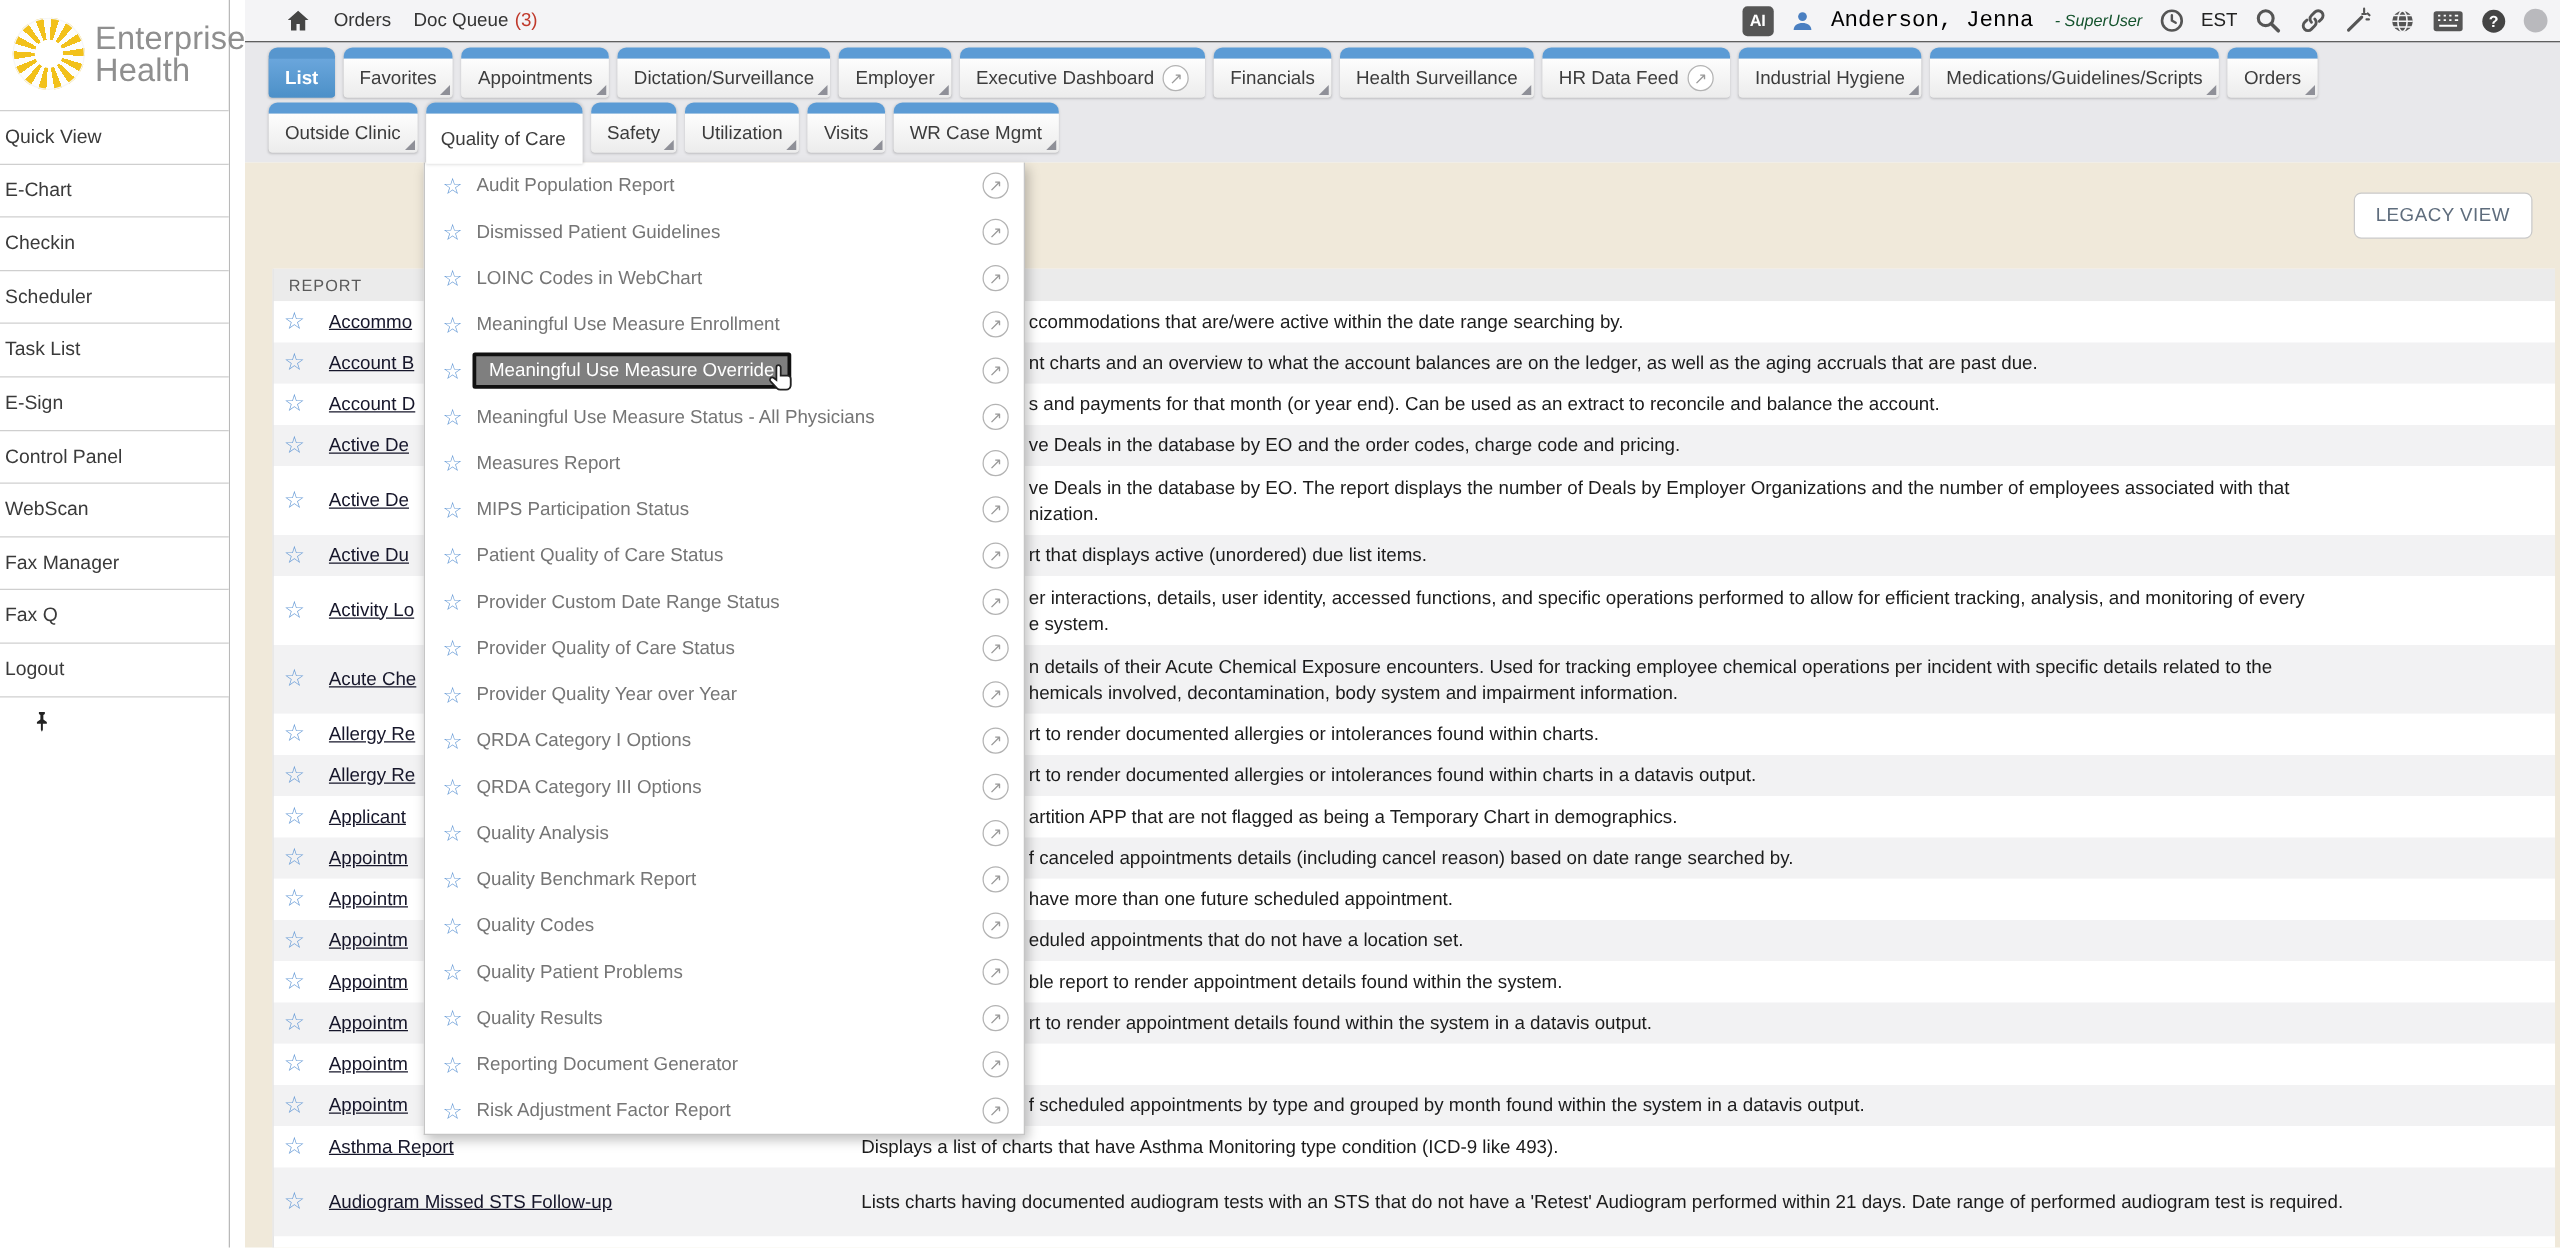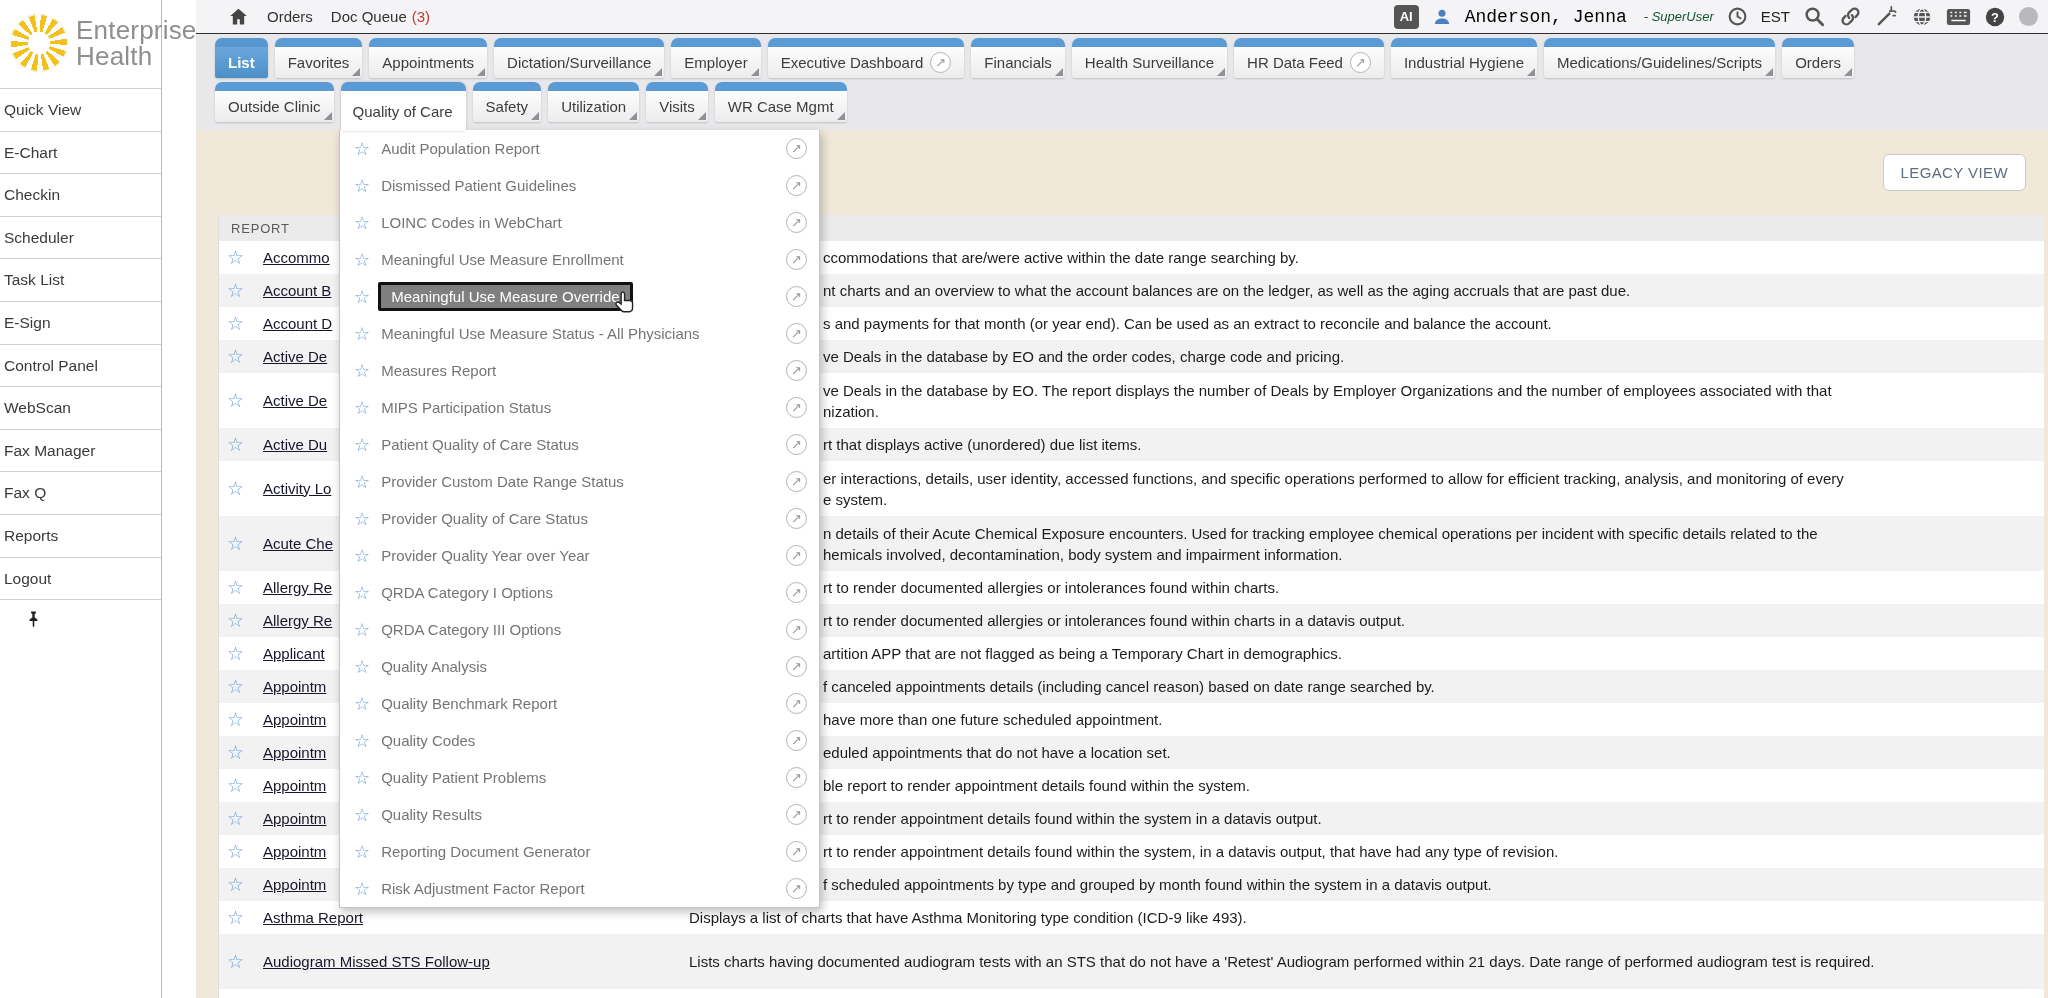--- a/index.html
+++ b/index.html
@@ -1,20 +1,20 @@
 <!DOCTYPE html>
 <html><head>
 <meta charset="utf-8">
 <style>
   * { margin:0; padding:0; box-sizing:border-box; }
   html,body { width:2048px; height:998px; overflow:hidden;
     font-family:"Liberation Sans","DejaVu Sans",sans-serif; background:#fff; }
 
   
-  .sidebar { position:absolute; top:0; left:0; bottom:0; width:162px; background:#fff;
+  .sidebar { position:absolute; top:0; left:0; bottom:0; width:184px; background:#fff;
     border-right:1px solid #b9b9b9; z-index:50; }
   .logo-block { display:flex; align-items:center; gap:8px; padding:14px 6px 16px 10px; }
   .flower { width:58px; height:58px; border-radius:50%; flex:0 0 auto;
     background:
       radial-gradient(circle at 50% 50%, #fff 0 11px, rgba(255,255,255,0) 11.5px),
       repeating-conic-gradient(from 4deg, #f2c11b 0deg 13deg, #fdfdfd 13deg 25.7deg);
     box-shadow:inset 0 0 0 1px #f6f6f6; }
   .logo-text { color:#8f8f8f; font-size:26px; line-height:26px; letter-spacing:.2px; }
   .side-item { height:42.6px; line-height:42.6px; padding-left:4px; font-size:15.5px;
     color:#3a3a3a; border-top:1px solid #cfcfcf; cursor:pointer; background:#fff; }
@@ -110,21 +110,20 @@
       <div class="side-item">Quick View</div>
       <div class="side-item">E-Chart</div>
       <div class="side-item">Checkin</div>
       <div class="side-item">Scheduler</div>
       <div class="side-item">Task List</div>
       <div class="side-item">E-Sign</div>
       <div class="side-item">Control Panel</div>
       <div class="side-item">WebScan</div>
       <div class="side-item">Fax Manager</div>
       <div class="side-item">Fax Q</div>
-      <div class="side-item">Reports</div>
       <div class="side-item">Logout</div>
     </div>
   <div class="pin-row">
     <svg class="ic" width="19" height="19" viewBox="0 0 24 24">
       <path fill="#222" d="M9 2h6v2l-1.5 1v4.5L17 12v2h-4v6l-1 2-1-2v-6H7v-2l3.5-2.5V5L9 4z"></path>
     </svg>
   </div>
 </div>
 
 <div class="topbar">
@@ -403,21 +402,20 @@
           <div class="desc-cell clip">ble report to render appointment details found within the system.</div>
         </div>
         <div class="trow shade">
           <div class="star-cell"><span class="star">☆</span></div>
           <div class="name-cell"><span class="rlink">Appointm</span></div>
           <div class="desc-cell clip">rt to render appointment details found within the system in a datavis output.</div>
         </div>
         <div class="trow">
           <div class="star-cell"><span class="star">☆</span></div>
           <div class="name-cell"><span class="rlink">Appointm</span></div>
-          <div class="desc-cell clip">rt to render appointment details found within the system, in a datavis output, that have had any type of revision.</div>
         </div>
         <div class="trow shade">
           <div class="star-cell"><span class="star">☆</span></div>
           <div class="name-cell"><span class="rlink">Appointm</span></div>
           <div class="desc-cell clip">f scheduled appointments by type and grouped by month found within the system in a datavis output.</div>
         </div>
         <div class="trow">
           <div class="star-cell"><span class="star">☆</span></div>
           <div class="name-cell"><span class="rlink">Asthma Report</span></div>
           <div class="desc-cell">Displays a list of charts that have Asthma Monitoring type condition (ICD-9 like 493).</div>

